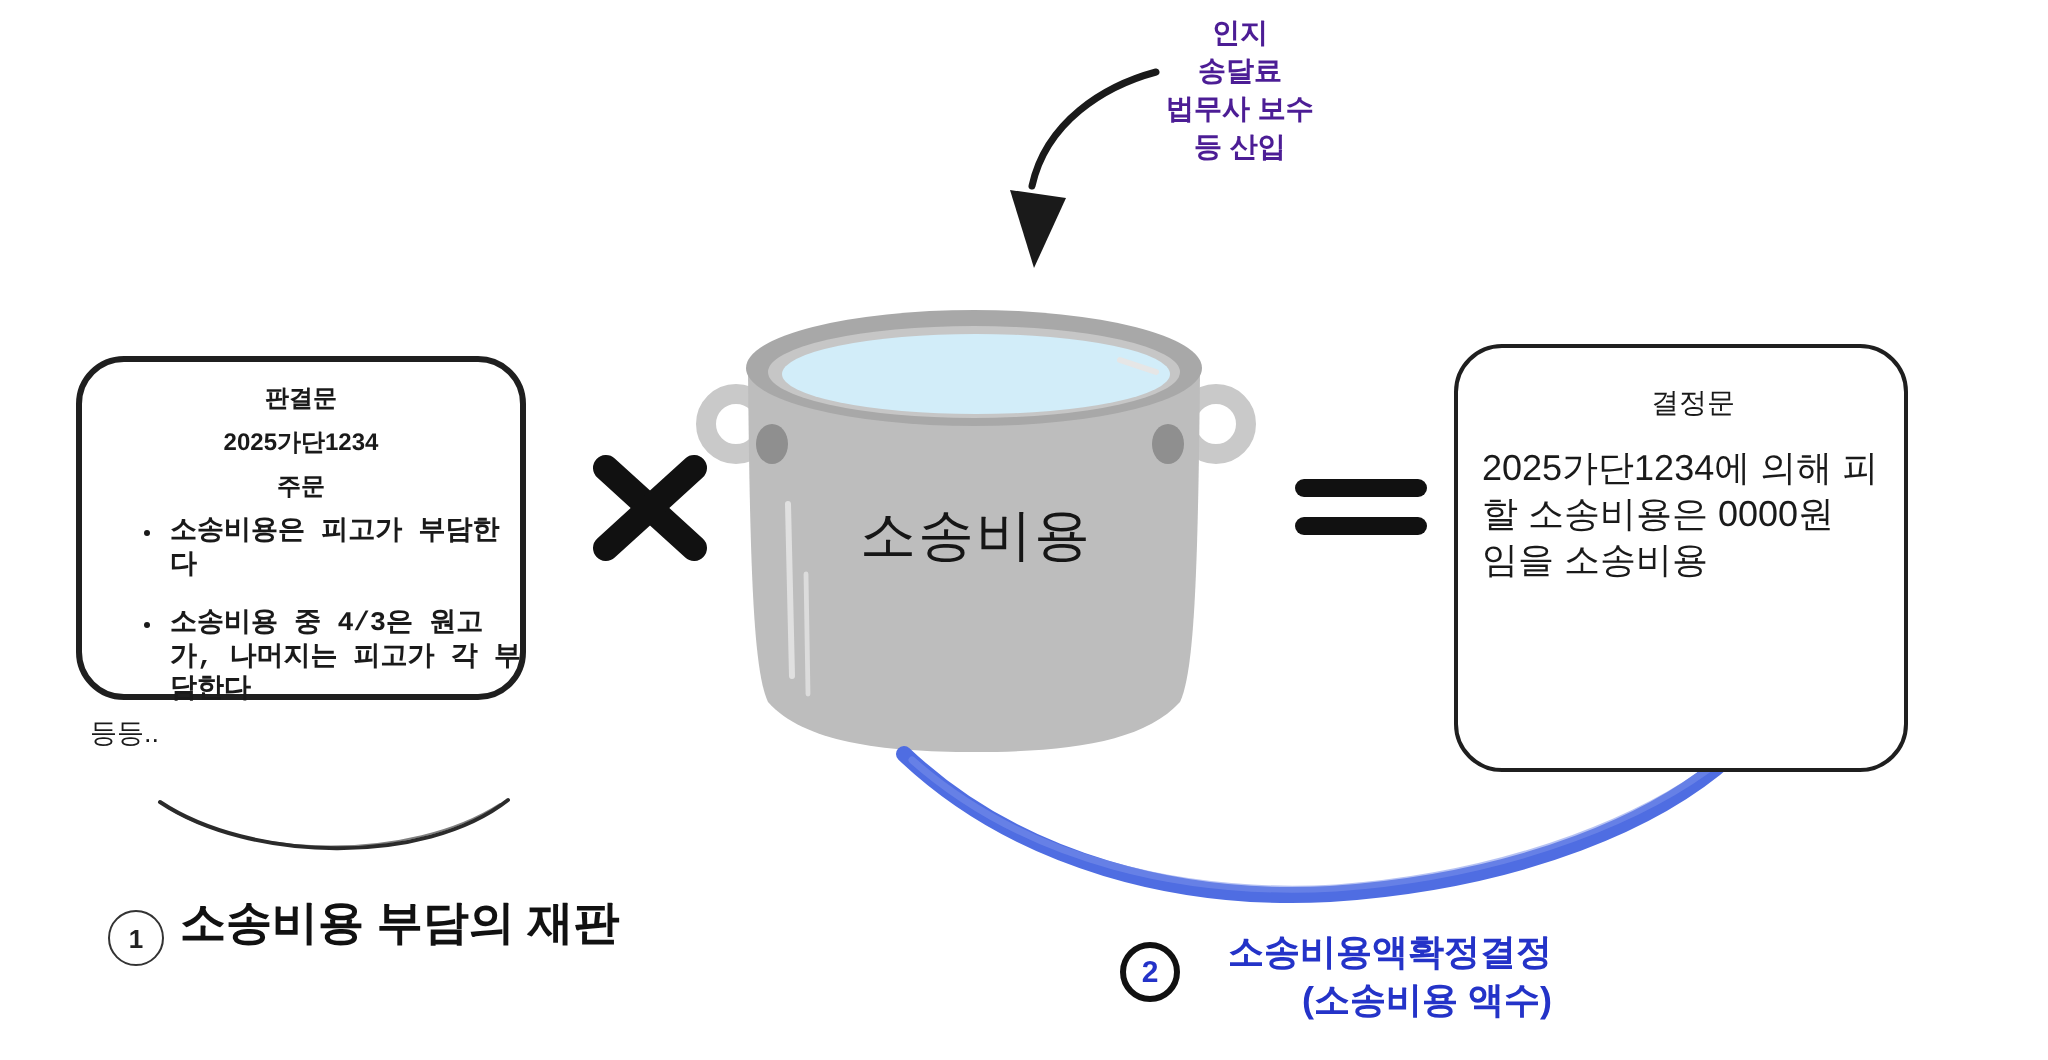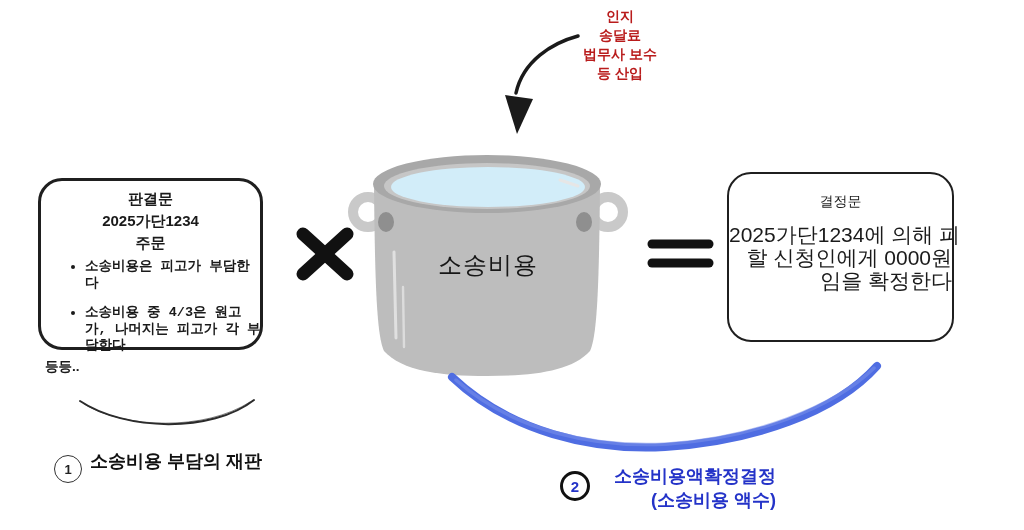--- a/index.html
+++ b/index.html
@@ -11,50 +11,50 @@
     background: #ffffff;
     overflow: hidden;
   }
   .illus {
     position: absolute; left: 0; top: 0;
   }
   
   .inflow-note {
     position: absolute; left: 540px; top: 7px; width: 160px;
     text-align: center; font-size: 14px; font-weight: bold;
-    line-height: 19px; color: #b91c1c;
+    line-height: 19px; color: #4c1d95;
   }
   
   .round-box {
     position: absolute; background: #fff;
     border: 3px solid #1f1f1f; border-radius: 24px;
   }
   .judgment-box { left: 38px; top: 178px; width: 225px; height: 172px; padding: 7px 8px 4px 8px; }
-  .judgment-box .title-line { text-align: center; font-weight: bold; font-size: 15px; line-height: 22px; }
+  .judgment-box .title-line { text-align: center; font-weight: bold; font-size: 12px; line-height: 22px; }
   .judgment-box ul { margin: 5px 0 0 0; padding-left: 36px; font-family: Liberation Mono, monospace; }
   .judgment-box li { font-size: 13.5px; font-weight: bold; line-height: 16.5px; margin-bottom: 13px; width: 178px; }
-  .judgment-box .etc { font-size: 13.5px; font-weight: bold; margin: -10px 0 0 -4px; }
-  .decision-box { left: 727px; top: 172px; width: 227px; height: 170px; border-width: 2.5px; padding-top: 19px; }
+  .judgment-box .etc { font-size: 13.5px; font-weight: normal; margin: -10px 0 0 -4px; }
+  .decision-box { left: 727px; top: 172px; width: 227px; height: 214px; border-width: 2.5px; padding-top: 19px; padding-left: 12px; }
   .decision-box .title { text-align: center; font-size: 14px; margin-bottom: 12px; }
-  .decision-box .body-line { text-align: right; font-size: 21px; line-height: 23px; white-space: nowrap; }
+  .decision-box .body-line { text-align: left; font-size: 18px; line-height: 23px; white-space: nowrap; }
   
   .pot-label {
     position: absolute; left: 408px; top: 249px; width: 160px;
-    text-align: center; font-size: 24px; color: #161616; letter-spacing: 1px; font-family: Liberation Mono, monospace;
+    text-align: center; font-size: 28px; color: #161616; letter-spacing: 1px; font-family: Liberation Mono, monospace;
   }
   
   .num-badge {
     position: absolute; border-radius: 50%; background: #fff;
     display: flex; align-items: center; justify-content: center;
   }
   .step1-badge { left: 54px; top: 455px; width: 28px; height: 28px; border: 1.5px solid #333; font-size: 13px; font-weight: bold; color: #222; }
   .step2-badge { left: 560px; top: 471px; width: 30px; height: 30px; border: 3.5px solid #111; font-size: 15px; font-weight: bold; }
   .step1-text {
     position: absolute; left: 90px; top: 449px;
-    font-size: 18px; font-weight: bold; line-height: 25px; color: #111;
+    font-size: 23px; font-weight: bold; line-height: 25px; color: #111;
   }
   .step2-text {
     position: absolute; left: 600px; top: 464px; width: 176px; text-align: right;
     font-size: 18px; font-weight: bold; line-height: 24px;
   }
 </style>
 </head>
 <body>
 
 <div class="canvas">
@@ -126,22 +126,22 @@
       <li>소송비용 중 4/3은 원고가, 나머지는 피고가 각 부담한다</li>
     </ul>
     <div class="etc">등등..</div>
   </div>
 
   <div class="pot-label">소송비용</div>
 
   <div class="round-box decision-box">
     <div class="title">결정문</div>
     <div class="body-line">2025가단1234에 의해 피</div>
-    <div class="body-line">할 신청인에게 0000원</div>
-    <div class="body-line">임을 확정한다</div>
+    <div class="body-line">할 소송비용은 0000원</div>
+    <div class="body-line">임을 소송비용</div>
   </div>
 
   <div class="num-badge step1-badge">
     <span>1</span>
   </div>
   <div class="step1-text">
     <div>소송비용 부담의 재판</div>
   </div>
 
   <div class="num-badge step2-badge" style="color:#2433c8;">

